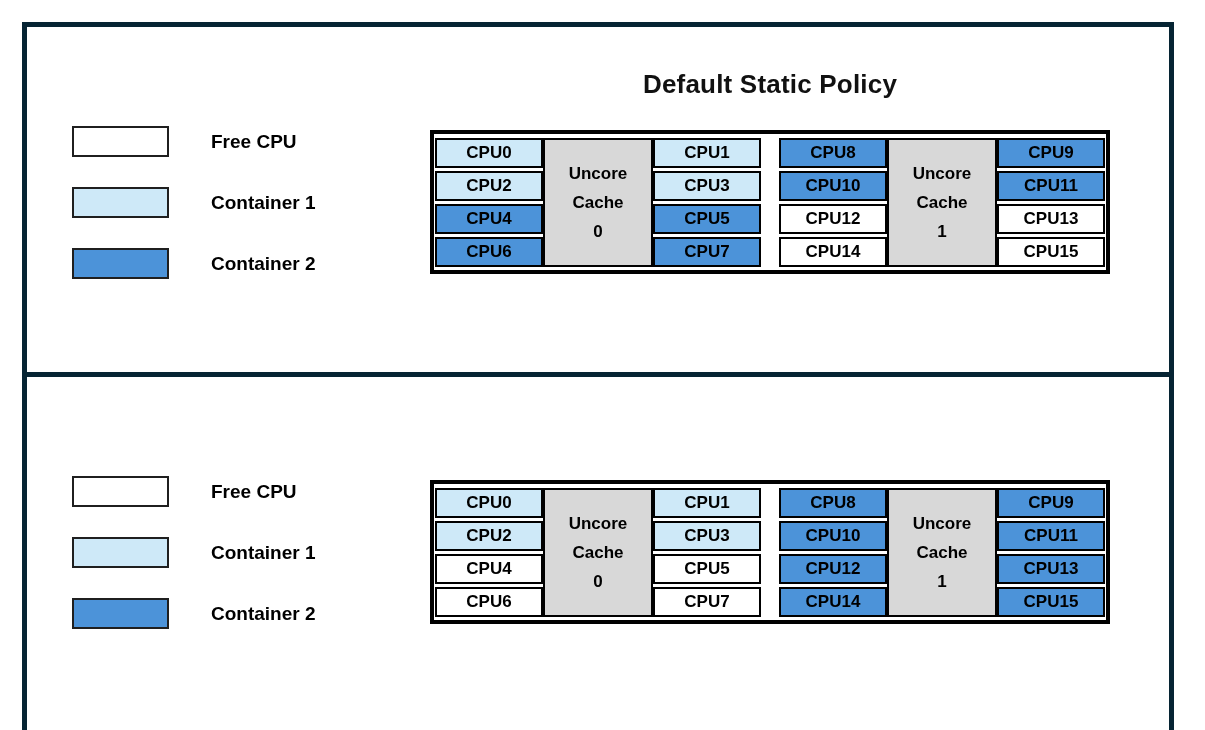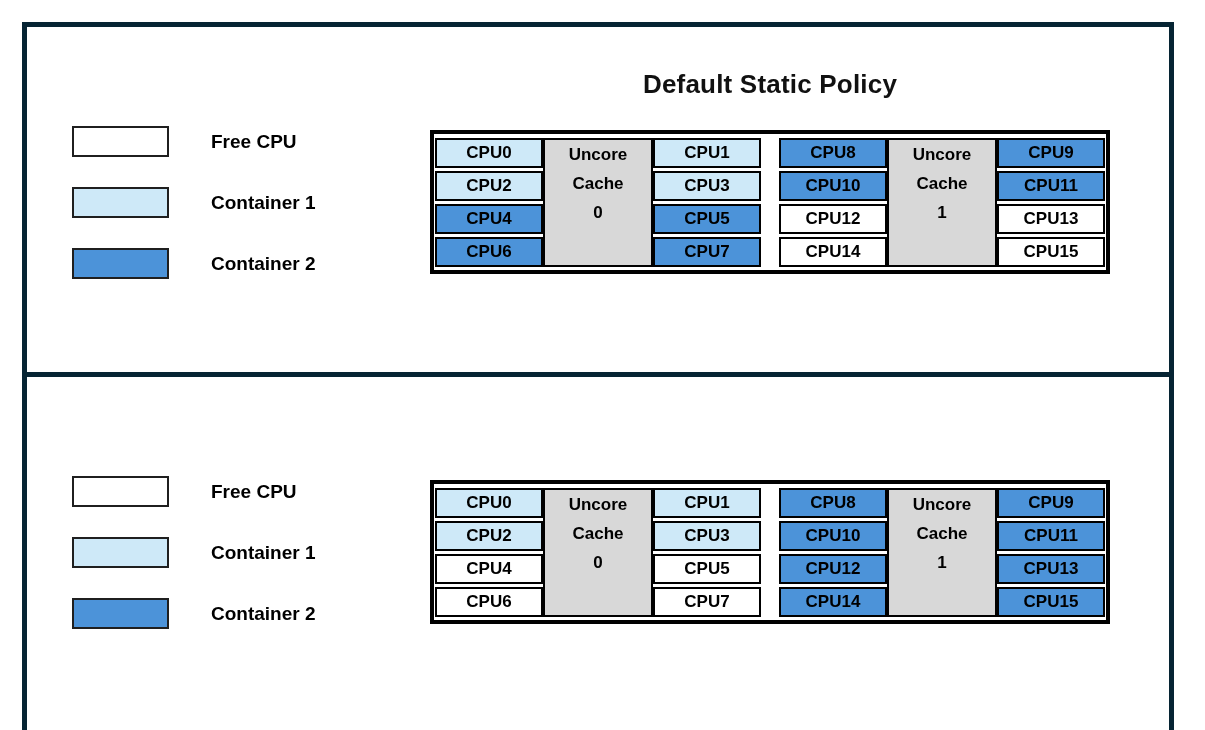--- a/index.html
+++ b/index.html
@@ -37,21 +37,21 @@
   .group { display:flex; align-items:center; }
   .cpu-col { display:flex; flex-direction:column; gap:3px; }
   .cpu-cell {
     width:108px; height:30px; box-sizing:border-box; border:2px solid #000000;
     display:flex; align-items:center; justify-content:center;
     font-weight:bold; font-size:17px; color:#000000;
   }
   .uncore {
     width:110px; height:129px; box-sizing:border-box; border:2px solid #000000;
     background:var(--uncore-cache, #d8d8d8);
-    display:flex; flex-direction:column; align-items:center; justify-content:flex-start;
+    display:flex; flex-direction:column; align-items:center; justify-content:center;
     font-weight:bold; font-size:17px; line-height:29px; color:#000000; text-align:center;
   }
 
   [data-state="free"]       { background:var(--free-cpu, #ffffff); }
   [data-state="container1"] { background:var(--container-1, #cee9f8); }
   [data-state="container2"] { background:var(--container-2, #4c93d9); }
 </style>
 </head>
 <body>
 

